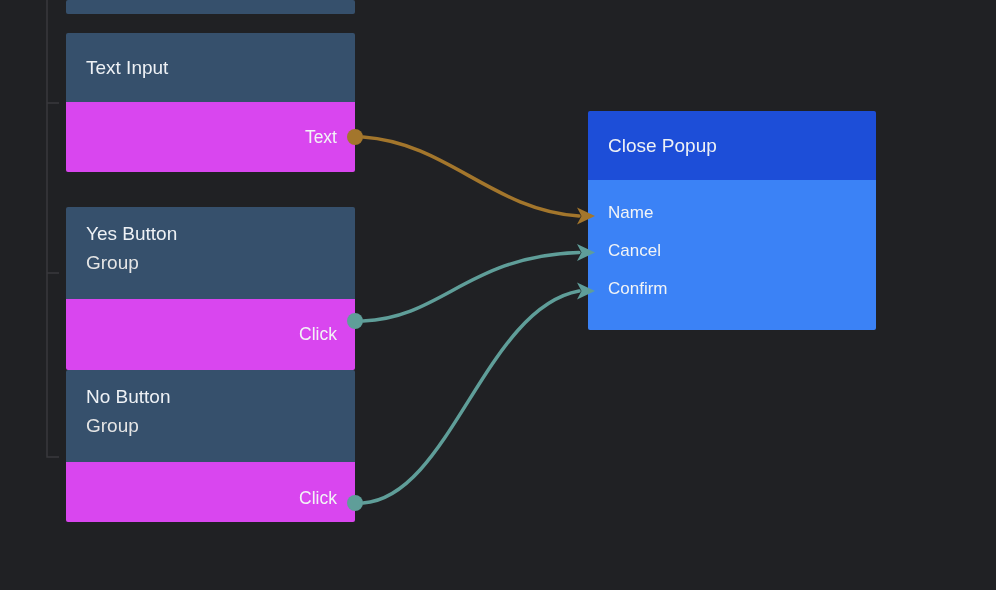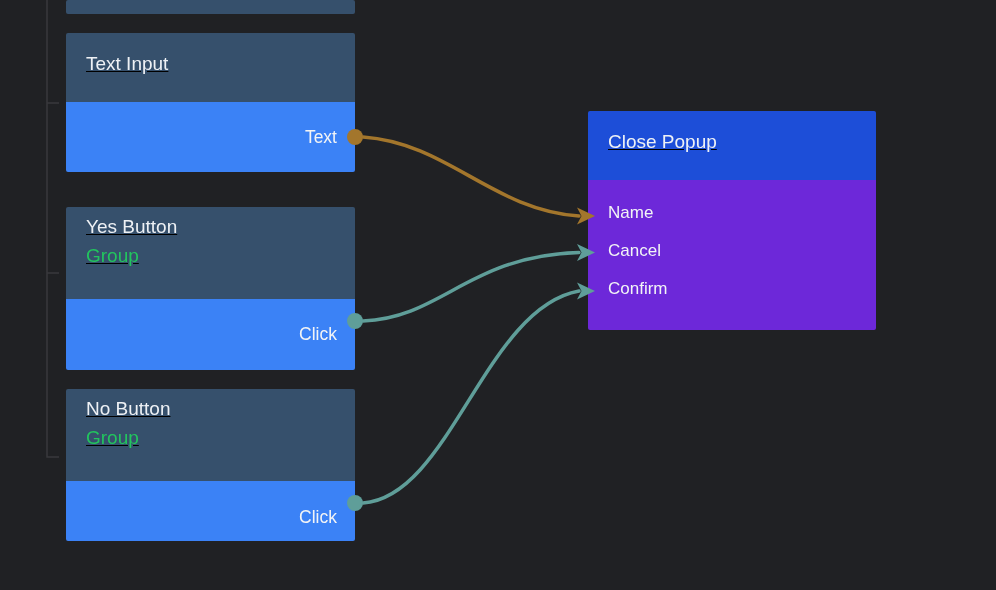--- a/index.html
+++ b/index.html
@@ -16,42 +16,41 @@
     position: absolute;
     left: 0; top: 0;
     pointer-events: none;
   }
   .node {
     position: absolute;
     border-radius: 2px;
     overflow: hidden;
   }
   .node-blue  .hdr { background: #36506c; }
-  .node-blue  .bdy { background: #3b82f6; }
+  .node-blue  .bdy { background: #d946ef; }
   .node-grey  .hdr { background: #1d4ed8; }
-  .node-grey  .bdy { background: #6d28d9; }
+  .node-grey  .bdy { background: #3b82f6; }
 
   .hdr {
     display: flex;
     flex-direction: column;
-    justify-content: flex-start;
+    justify-content: center;
     padding: 16px 20px;
     box-sizing: border-box;
-    text-decoration: underline;
   }
   .title {
     font-size: 19px;
     line-height: 30px;
     color: #eef1f5;
     white-space: nowrap;
   }
   .subtitle {
     font-size: 19px;
     line-height: 28px;
-    color: #22c55e;
+    color: #e5e5e5;
     white-space: nowrap;
   }
   .bdy { box-sizing: border-box; }
   .out-row {
     height: 100%;
     display: flex;
     align-items: center;
     justify-content: flex-end;
     padding-right: 18px;
     font-size: 17.5px;
@@ -68,21 +67,21 @@
   }
 
   
   #node-partial    { left: 66px; top: 0;     width: 289px; height: 14px; background: #36506c; }
   #node-text-input { left: 66px; top: 33px;  width: 289px; height: 139px; }
   #node-text-input .hdr { height: 69px; }
   #node-text-input .bdy { height: 70px; }
   #node-yes-button { left: 66px; top: 207px; width: 289px; height: 163px; }
   #node-yes-button .hdr { height: 92px; padding-top: 5px; }
   #node-yes-button .bdy { height: 71px; }
-  #node-no-button  { left: 66px; top: 389px; width: 289px; height: 152px; }
+  #node-no-button  { left: 66px; top: 370px; width: 289px; height: 152px; }
   #node-no-button .hdr { height: 92px; padding-top: 5px; }
   #node-no-button .bdy { height: 72px; }
   #node-close-popup{ left: 588px; top: 111px; width: 288px; height: 219px; }
   #node-close-popup .hdr { height: 69px; }
   #node-close-popup .bdy { height: 150px; }
 
   
   .wire { fill: none; stroke-width: 3.5px; stroke-linecap: round; pointer-events: stroke; }
   .wire-orange { stroke: #a3762c; }
   .wire-teal   { stroke: #5f9e99; }

